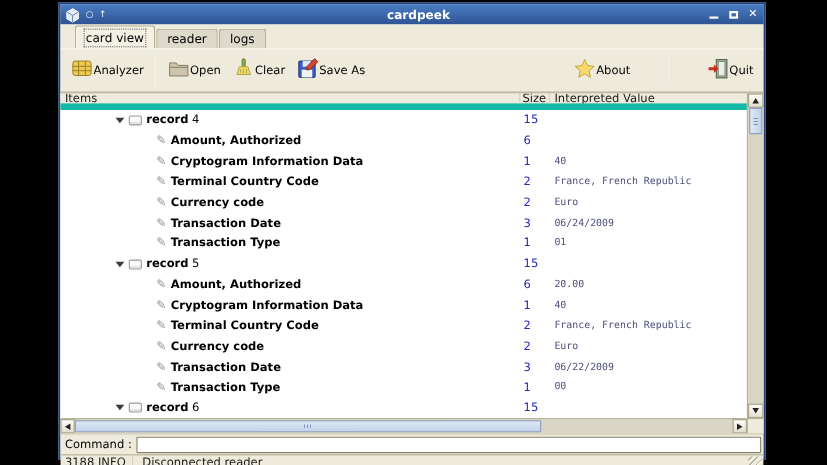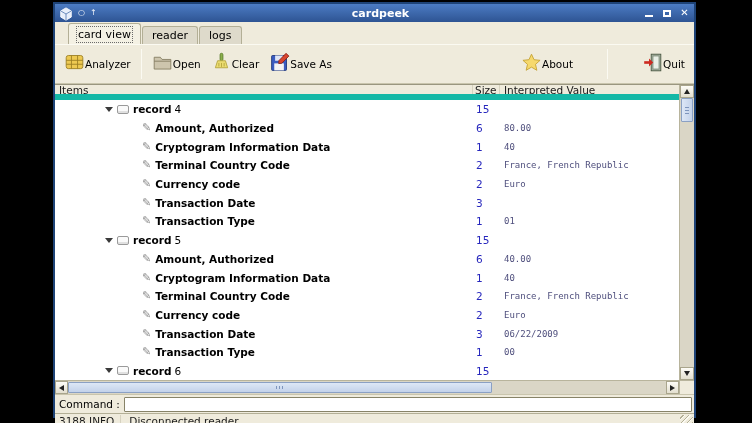--- a/index.html
+++ b/index.html
@@ -231,21 +231,20 @@
         </div>
 
         <div class="row field">
           <div class="cell items">
 
             <span class="pencil">✎</span>
             <span class="item-label">Amount, Authorized</span>
             <span class="item-num"></span>
           </div>
           <div class="cell size">6</div>
-          <div class="cell value">80.00</div>
         </div>
 
         <div class="row field">
           <div class="cell items">
 
             <span class="pencil">✎</span>
             <span class="item-label">Cryptogram Information Data</span>
             <span class="item-num"></span>
           </div>
           <div class="cell size">1</div>
@@ -275,20 +274,21 @@
         </div>
 
         <div class="row field">
           <div class="cell items">
 
             <span class="pencil">✎</span>
             <span class="item-label">Transaction Date</span>
             <span class="item-num"></span>
           </div>
           <div class="cell size">3</div>
+          <div class="cell value">06/24/2009</div>
         </div>
 
         <div class="row field">
           <div class="cell items">
 
             <span class="pencil">✎</span>
             <span class="item-label">Transaction Type</span>
             <span class="item-num"></span>
           </div>
           <div class="cell size">1</div>
@@ -308,21 +308,21 @@
         </div>
 
         <div class="row field">
           <div class="cell items">
 
             <span class="pencil">✎</span>
             <span class="item-label">Amount, Authorized</span>
             <span class="item-num"></span>
           </div>
           <div class="cell size">6</div>
-          <div class="cell value">40.00</div>
+          <div class="cell value">20.00</div>
         </div>
 
         <div class="row field">
           <div class="cell items">
 
             <span class="pencil">✎</span>
             <span class="item-label">Cryptogram Information Data</span>
             <span class="item-num"></span>
           </div>
           <div class="cell size">1</div>

